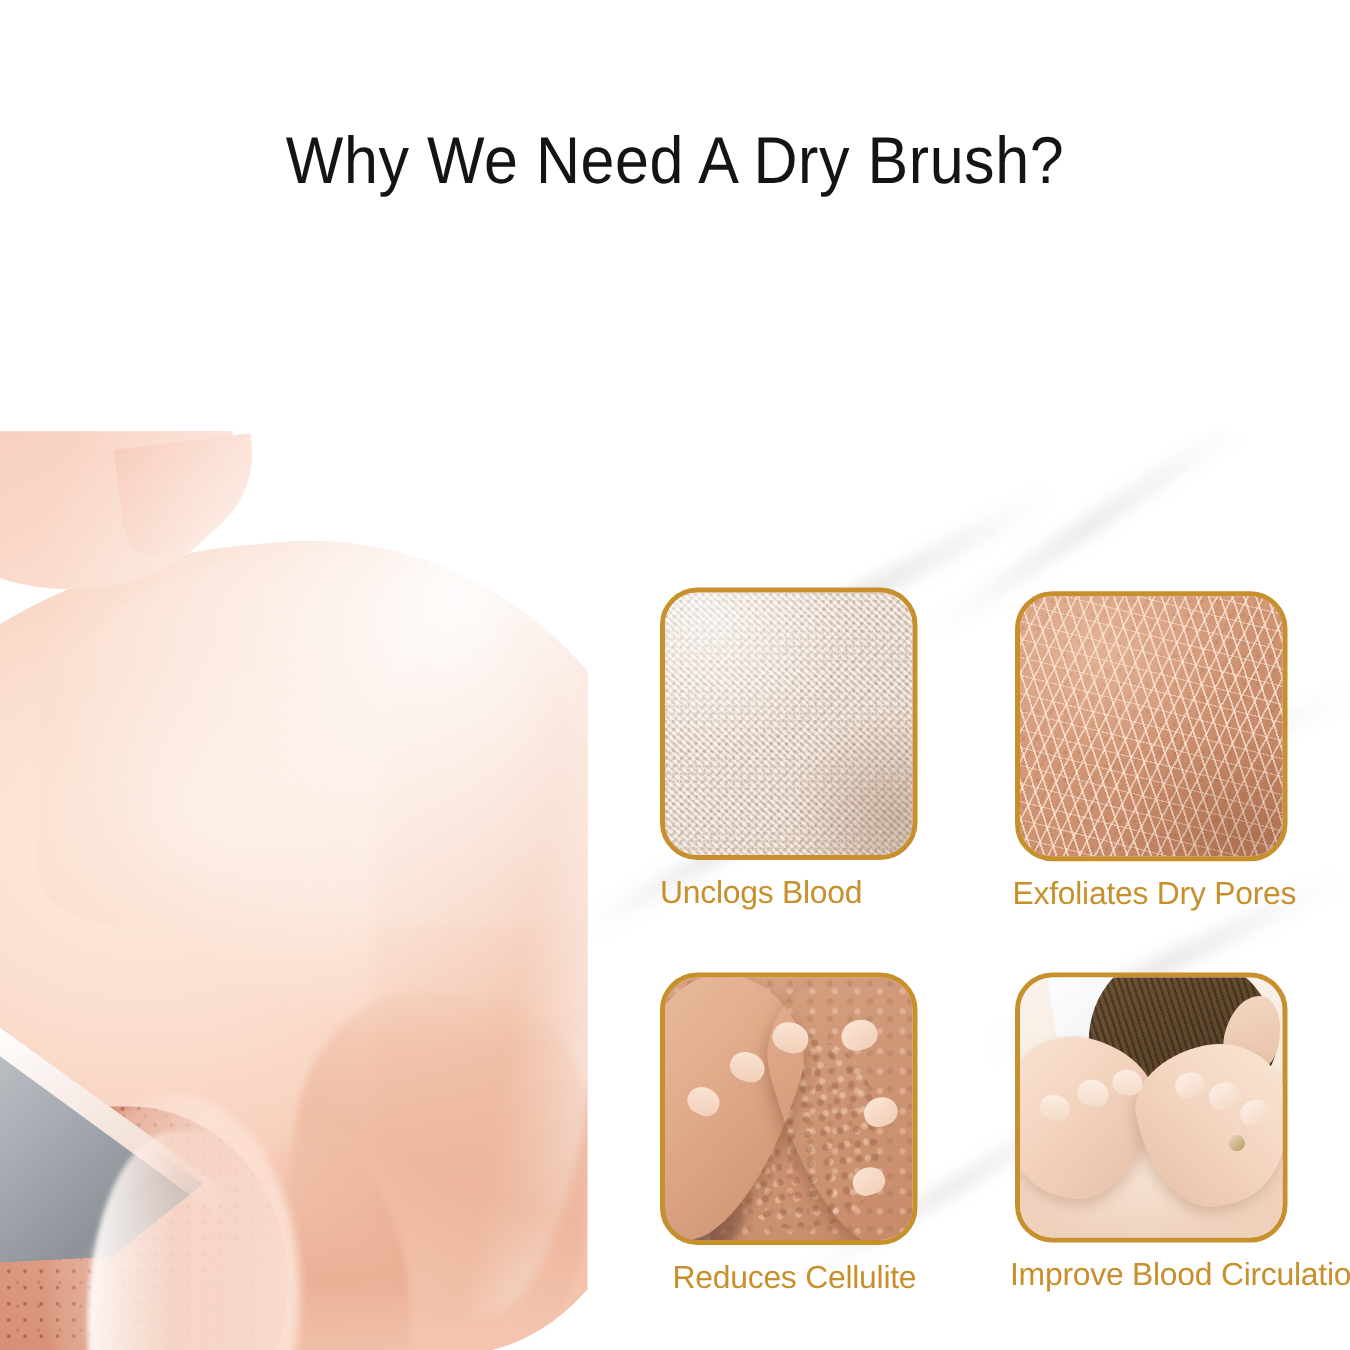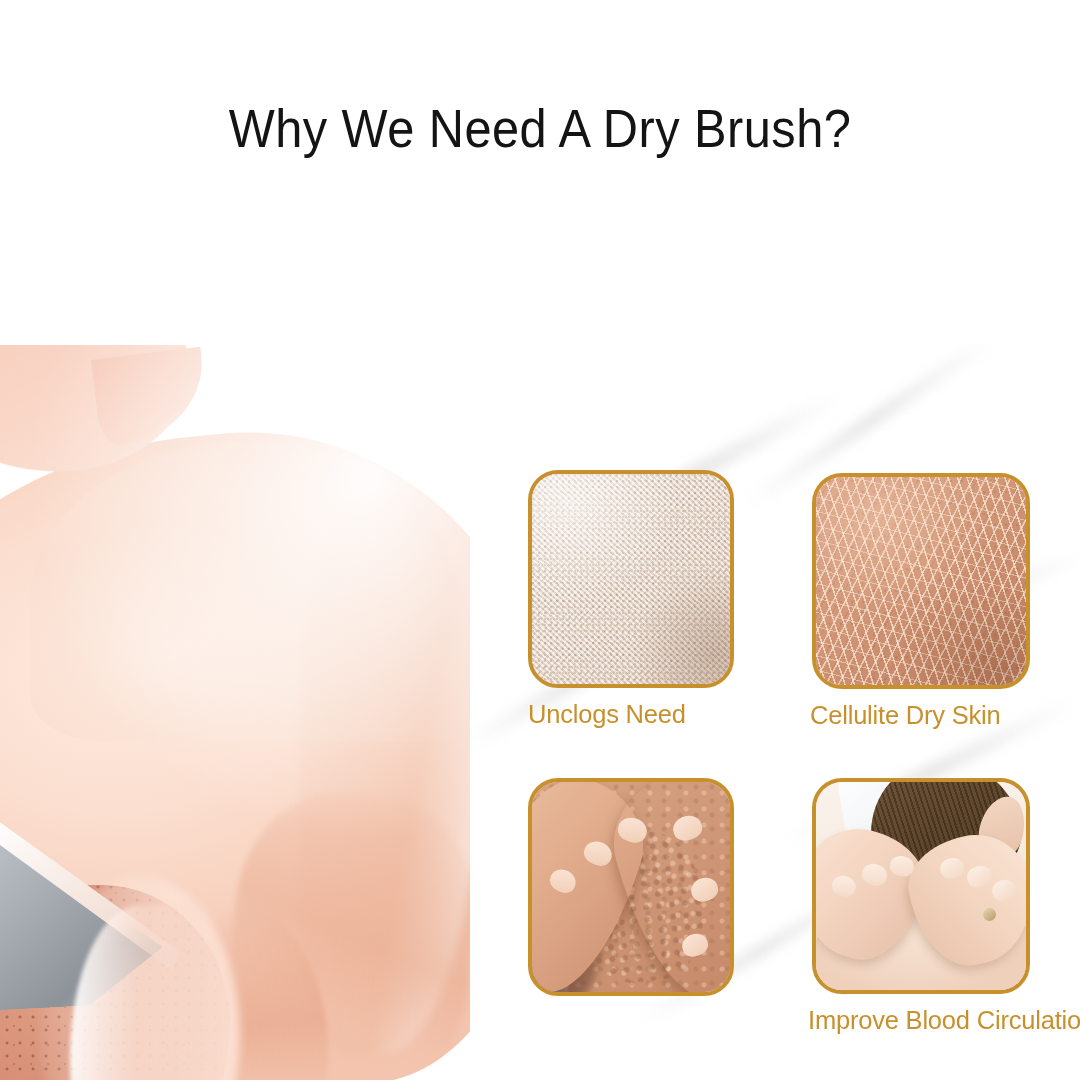--- a/index.html
+++ b/index.html
@@ -349,46 +349,47 @@
 
     <div class="hero-vig"></div>
   </div>
 
   <div class="grid">
 
     <div class="cell c1">
       <div class="card">
         <div class="card-inner tex-pores"></div>
       </div>
-      <div class="caption">Unclogs Need</div>
+      <div class="caption">Unclogs Blood</div>
     </div>
 
     <div class="cell c2">
       <div class="card sq">
         <div class="card-inner tex-dry"></div>
       </div>
-      <div class="caption cap-c2">Cellulite Dry Skin</div>
+      <div class="caption cap-c2">Exfoliates Dry Pores</div>
     </div>
 
     <div class="cell c3">
       <div class="card">
         <div class="card-inner tex-cell">
           <div class="cell-strip"></div>
           <div class="cell-shadow"></div>
           <div class="dimples"></div>
           <div class="hand-l"></div>
           <div class="hand-r"></div>
           <div class="nail n1"></div>
           <div class="nail n2"></div>
           <div class="nail n3"></div>
           <div class="nail n4"></div>
           <div class="nail n5"></div>
           <div class="nail n6"></div>
         </div>
       </div>
+      <div class="caption cap-c3">Reduces Cellulite</div>
     </div>
 
     <div class="cell c4">
       <div class="card sq">
         <div class="card-inner tex-neck">
           <div class="neck-white"></div>
           <div class="neck-hair"></div>
           <div class="neck-ear"></div>
           <div class="neck-body"></div>
           <div class="neck-handl"></div>

